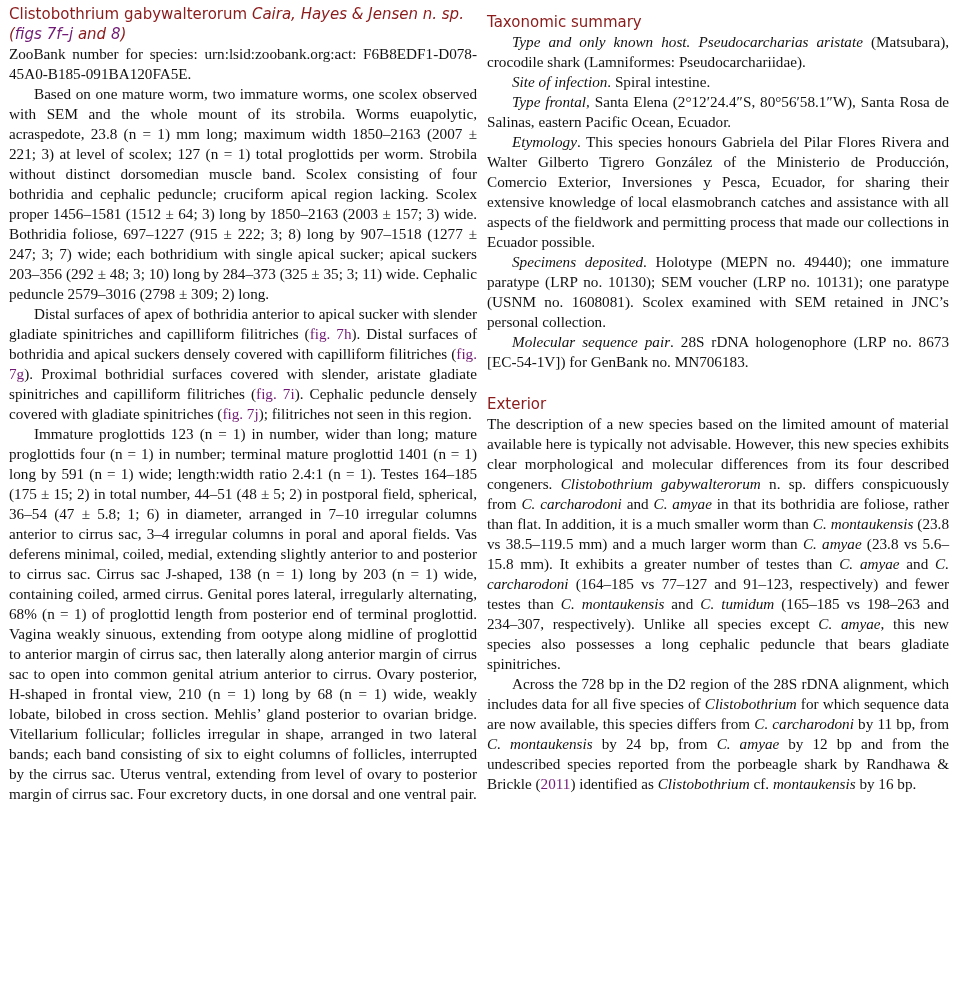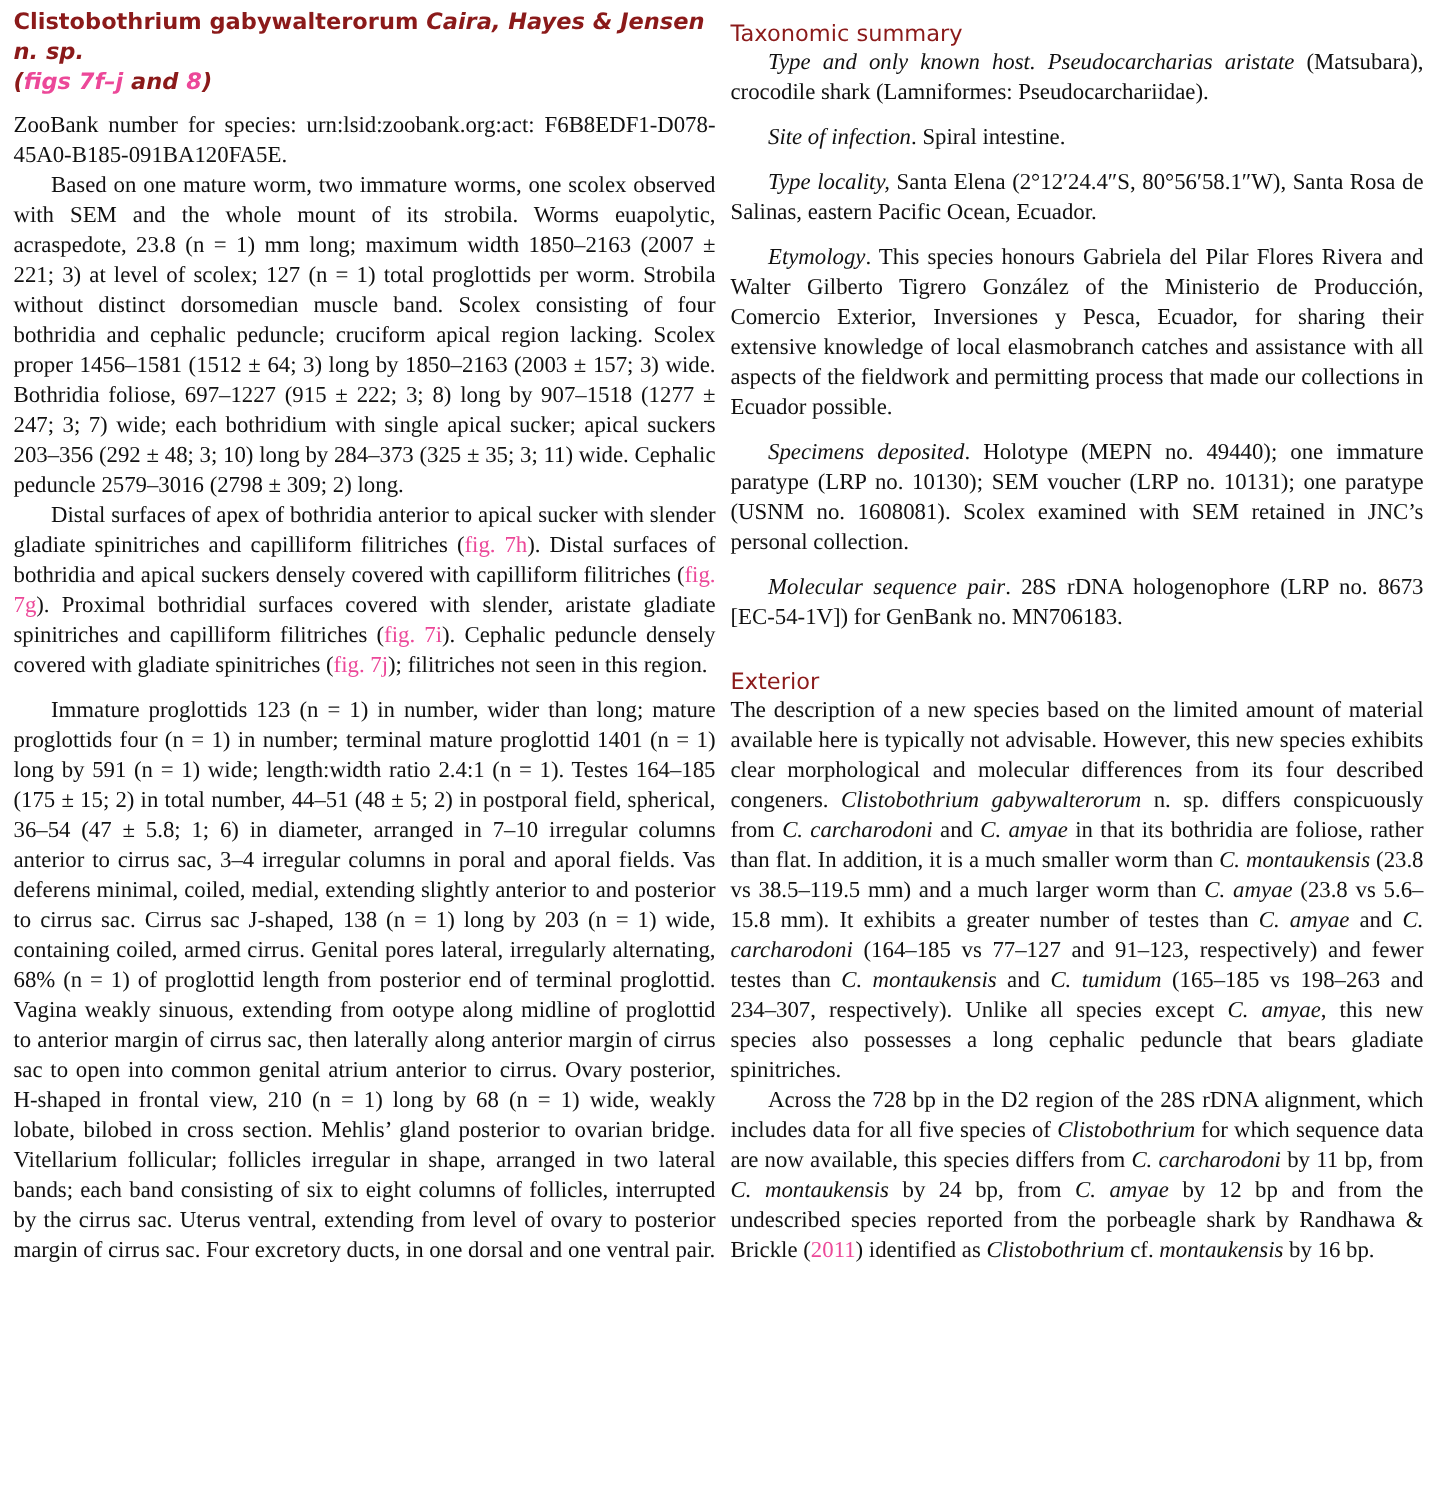--- a/index.html
+++ b/index.html
@@ -2,26 +2,26 @@
 <html><head>
 <meta charset="utf-8">
 <style>
   html, body { margin: 0; padding: 0; background: #ffffff; }
   body { width: 958px; height: 1000px; overflow: hidden; position: relative;
          font-family: "Liberation Serif", "DejaVu Serif", serif; color: #111; }
   .col { position: absolute; top: 0; width: 468px; font-size: 15.2px; line-height: 20px; }
   .col.left { left: 9px; }
   .col.right { left: 487px; width: 462px; }
   .heading { font-family: "DejaVu Sans", "Liberation Sans", sans-serif; color: #8b1a1a; font-size: 15px; line-height: 20px; }
-  .title { margin-top: 4px; font-weight: bold; }
+  .title { margin-top: 4px; }
   .title .it { font-style: italic; }
-  .link { color: #ec4899; }
+  .link { color: #701a75; }
   p { margin: 0; text-align: justify; }
   p.indent { text-indent: 25px; }
-  .gap { margin-top: 10px; }
+  .gap { }
   i, .i { }
   .sub { margin-top: 22px; }
 </style>
 </head>
 <body>
 
 <div class="col left">
   <div class="heading title">
     <span>Clistobothrium gabywalterorum</span>
     <span class="it">Caira, Hayes &amp; Jensen n. sp.</span><br>
@@ -30,21 +30,21 @@
   <p class="gap">ZooBank number for species: urn:lsid:zoobank.org:act: F6B8EDF1-D078-45A0-B185-091BA120FA5E.</p>
   <p class="indent">Based on one mature worm, two immature worms, one scolex observed with SEM and the whole mount of its strobila. Worms euapolytic, acraspedote, 23.8 (n = 1) mm long; maximum width 1850–2163 (2007 ± 221; 3) at level of scolex; 127 (n = 1) total proglottids per worm. Strobila without distinct dorsomedian muscle band. Scolex consisting of four bothridia and cephalic peduncle; cruciform apical region lacking. Scolex proper 1456–1581 (1512 ± 64; 3) long by 1850–2163 (2003 ± 157; 3) wide. Bothridia foliose, 697–1227 (915 ± 222; 3; 8) long by 907–1518 (1277 ± 247; 3; 7) wide; each bothridium with single apical sucker; apical suckers 203–356 (292 ± 48; 3; 10) long by 284–373 (325 ± 35; 3; 11) wide. Cephalic peduncle 2579–3016 (2798 ± 309; 2) long.</p>
   <p class="indent"><span>Distal surfaces of apex of bothridia anterior to apical sucker with slender gladiate spinitriches and capilliform filitriches (</span><span class="link">fig. 7h</span><span>). Distal surfaces of bothridia and apical suckers densely covered with capilliform filitriches (</span><span class="link">fig. 7g</span><span>). Proximal bothridial surfaces covered with slender, aristate gladiate spinitriches and capilliform filitriches (</span><span class="link">fig. 7i</span><span>). Cephalic peduncle densely covered with gladiate spinitriches (</span><span class="link">fig. 7j</span><span>); filitriches not seen in this region.</span></p>
   <p class="indent gap">Immature proglottids 123 (n = 1) in number, wider than long; mature proglottids four (n = 1) in number; terminal mature proglottid 1401 (n = 1) long by 591 (n = 1) wide; length:width ratio 2.4:1 (n = 1). Testes 164–185 (175 ± 15; 2) in total number, 44–51 (48 ± 5; 2) in postporal field, spherical, 36–54 (47 ± 5.8; 1; 6) in diameter, arranged in 7–10 irregular columns anterior to cirrus sac, 3–4 irregular columns in poral and aporal fields. Vas deferens minimal, coiled, medial, extending slightly anterior to and posterior to cirrus sac. Cirrus sac J-shaped, 138 (n = 1) long by 203 (n = 1) wide, containing coiled, armed cirrus. Genital pores lateral, irregularly alternating, 68% (n = 1) of proglottid length from posterior end of terminal proglottid. Vagina weakly sinuous, extending from ootype along midline of proglottid to anterior margin of cirrus sac, then laterally along anterior margin of cirrus sac to open into common genital atrium anterior to cirrus. Ovary posterior, H-shaped in frontal view, 210 (n = 1) long by 68 (n = 1) wide, weakly lobate, bilobed in cross section. Mehlis’ gland posterior to ovarian bridge. Vitellarium follicular; follicles irregular in shape, arranged in two lateral bands; each band consisting of six to eight columns of follicles, interrupted by the cirrus sac. Uterus ventral, extending from level of ovary to posterior margin of cirrus sac. Four excretory ducts, in one dorsal and one ventral pair.</p>
 </div>
 
 <div class="col right">
   <div class="heading i" style="margin-top:12px;">Taxonomic summary</div>
   <p class="indent"><i>Type and only known host.</i> <i>Pseudocarcharias aristate</i><span> (Matsubara), crocodile shark (Lamniformes: Pseudocarchariidae).</span></p>
   <p class="indent gap"><i>Site of infection</i><span>. Spiral intestine.</span></p>
-  <p class="indent gap"><i>Type locality,</i><span> Santa Elena (2°12′24.4″S, 80°56′58.1″W), Santa Rosa de Salinas, eastern Pacific Ocean, Ecuador.</span></p>
+  <p class="indent gap"><i>Type frontal,</i><span> Santa Elena (2°12′24.4″S, 80°56′58.1″W), Santa Rosa de Salinas, eastern Pacific Ocean, Ecuador.</span></p>
   <p class="indent gap"><i>Etymology</i><span>. This species honours Gabriela del Pilar Flores Rivera and Walter Gilberto Tigrero González of the Ministerio de Producción, Comercio Exterior, Inversiones y Pesca, Ecuador, for sharing their extensive knowledge of local elasmobranch catches and assistance with all aspects of the fieldwork and permitting process that made our collections in Ecuador possible.</span></p>
   <p class="indent gap"><i>Specimens deposited</i><span>. Holotype (MEPN no. 49440); one immature paratype (LRP no. 10130); SEM voucher (LRP no. 10131); one paratype (USNM no. 1608081). Scolex examined with SEM retained in JNC’s personal collection.</span></p>
   <p class="indent gap"><i>Molecular sequence pair</i><span>. 28S rDNA hologenophore (LRP no. 8673 [EC-54-1V]) for GenBank no. MN706183.</span></p>
 
   <div class="heading i sub">Exterior</div>
   <p><span>The description of a new species based on the limited amount of material available here is typically not advisable. However, this new species exhibits clear morphological and molecular differences from its four described congeners. </span><i>Clistobothrium gabywalterorum</i><span> n. sp. differs conspicuously from </span><i>C. carcharodoni</i><span> and </span><i>C. amyae</i><span> in that its bothridia are foliose, rather than flat. In addition, it is a much smaller worm than </span><i>C. montaukensis</i><span> (23.8 vs 38.5–119.5 mm) and a much larger worm than </span><i>C. amyae</i><span> (23.8 vs 5.6–15.8 mm). It exhibits a greater number of testes than </span><i>C. amyae</i><span> and </span><i>C. carcharodoni</i><span> (164–185 vs 77–127 and 91–123, respectively) and fewer testes than </span><i>C. montaukensis</i><span> and </span><i>C. tumidum</i><span> (165–185 vs 198–263 and 234–307, respectively). Unlike all species except </span><i>C. amyae</i><span>, this new species also possesses a long cephalic peduncle that bears gladiate spinitriches.</span></p>
   <p class="indent"><span>Across the 728 bp in the D2 region of the 28S rDNA alignment, which includes data for all five species of </span><i>Clistobothrium</i><span> for which sequence data are now available, this species differs from </span><i>C. carcharodoni</i><span> by 11 bp, from </span><i>C. montaukensis</i><span> by 24 bp, from </span><i>C. amyae</i><span> by 12 bp and from the undescribed species reported from the porbeagle shark by Randhawa &amp; Brickle (</span><span class="link">2011</span><span>) identified as </span><i>Clistobothrium</i><span> cf. </span><i>montaukensis</i><span> by 16 bp.</span></p>
 </div>
 
 </body></html>

